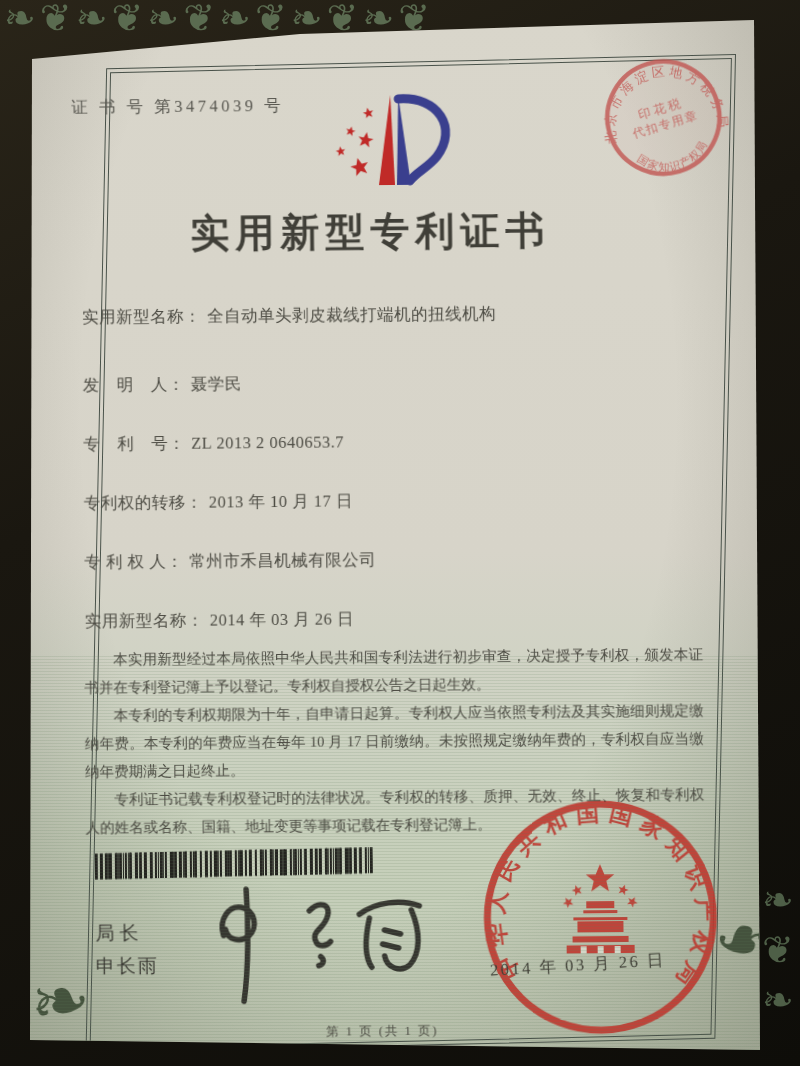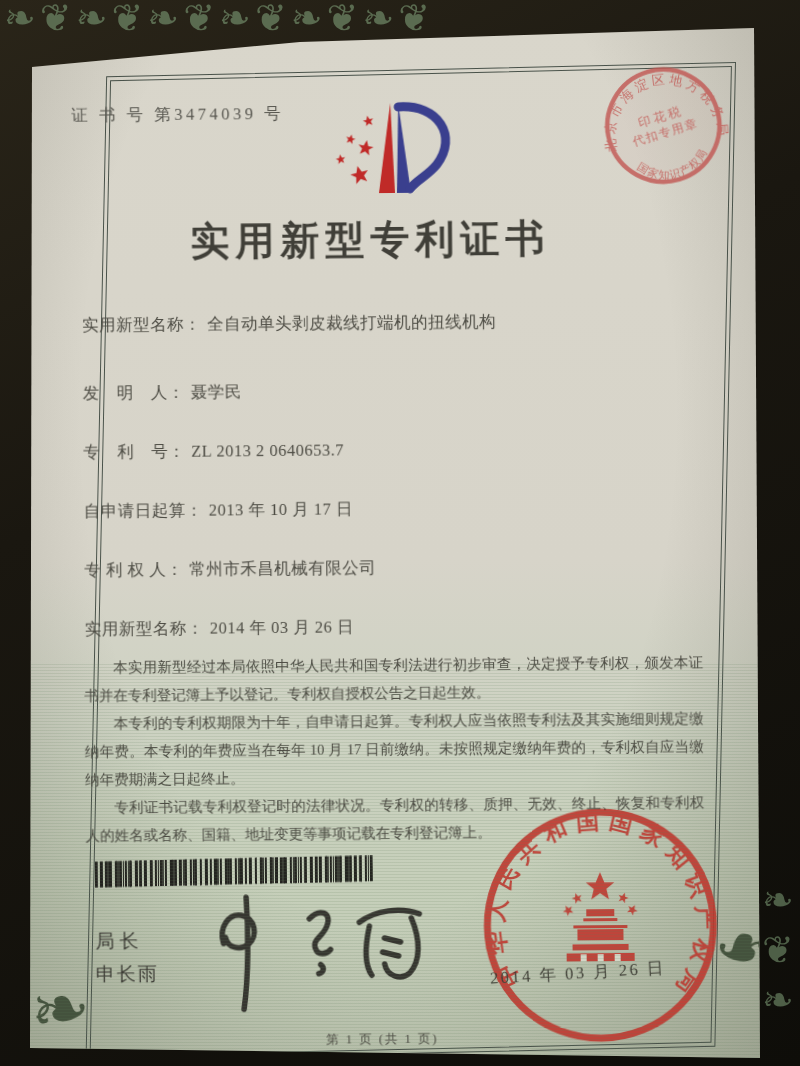--- a/index.html
+++ b/index.html
@@ -7,21 +7,21 @@
          background:linear-gradient(155deg,#2a2519 0%,#1a1710 38%,#0e0d09 100%);
          font-family:"Liberation Serif","DejaVu Serif",serif;}
   
   .top-flourish{position:absolute;top:-4px;left:4px;width:660px;height:48px;overflow:hidden;
                 color:#5a6b50;font-size:38px;line-height:44px;letter-spacing:4px;}
   .top-flourish::before{content:"❧❦❧❦❧❦❧❦❧❦❧❦";}
   .right-flourish{position:absolute;right:0;top:878px;width:44px;height:188px;overflow:hidden;
                   color:#4e5f47;font-size:38px;letter-spacing:6px;writing-mode:vertical-rl;}
   .right-flourish::before{content:"❧❦❧";}
   
-  .paper{position:absolute;left:26px;top:12px;width:734px;height:1052px;
+  .paper{position:absolute;left:26px;top:4px;width:734px;height:1052px;
          background:linear-gradient(180deg,#d9d6cb 0%,#d7d4c9 52%,#cdd2c2 68%,#c6cfba 82%,#c1cab5 100%);
          clip-path:polygon(6px 55px,274px 30px,728px 16px,734px 1046px,4px 1036px);
          box-shadow:0 0 40px rgba(0,0,0,.65);}
   .paper::before{content:"";position:absolute;inset:0;pointer-events:none;
          background:radial-gradient(ellipse at 48% 38%,rgba(0,0,0,0) 55%,rgba(48,46,34,.25) 100%);}
   .paper::after{content:"";position:absolute;left:0;right:0;top:62%;bottom:0;pointer-events:none;
          background:repeating-linear-gradient(180deg,rgba(92,122,88,.14) 0 1px,rgba(0,0,0,0) 1px 3px);}
   
   .frame{position:absolute;left:80px;top:50px;width:628px;height:982px;
          border:1.6px solid #49524a;transform-origin:100% 0;
@@ -96,21 +96,21 @@
       <div class="row r0">
         <span class="lab">实用新型名称：</span><span class="val">全自动单头剥皮裁线打端机的扭线机构</span>
       </div>
       <div class="row r1">
         <span class="lab">发　明　人：</span><span class="val">聂学民</span>
       </div>
       <div class="row r2">
         <span class="lab">专　利　号：</span><span class="val">ZL 2013 2 0640653.7</span>
       </div>
       <div class="row r3">
-        <span class="lab">自申请日起算：</span><span class="val">2013 年 10 月 17 日</span>
+        <span class="lab">专利权的转移：</span><span class="val">2013 年 10 月 17 日</span>
       </div>
       <div class="row r4">
         <span class="lab">专 利 权 人：</span><span class="val">常州市禾昌机械有限公司</span>
       </div>
       <div class="row r5">
         <span class="lab">实用新型名称：</span><span class="val">2014 年 03 月 26 日</span>
       </div>
 
       <div class="paras">
         <p>本实用新型经过本局依照中华人民共和国专利法进行初步审查，决定授予专利权，颁发本证书并在专利登记簿上予以登记。专利权自授权公告之日起生效。</p>

